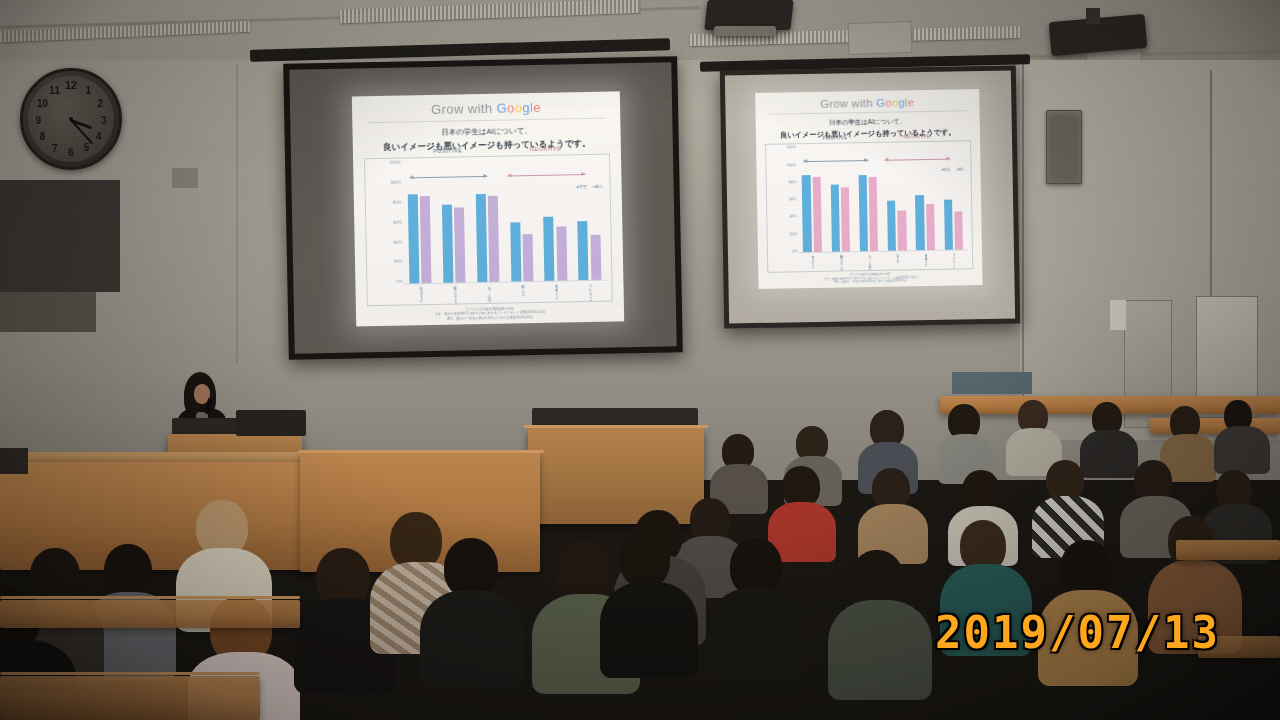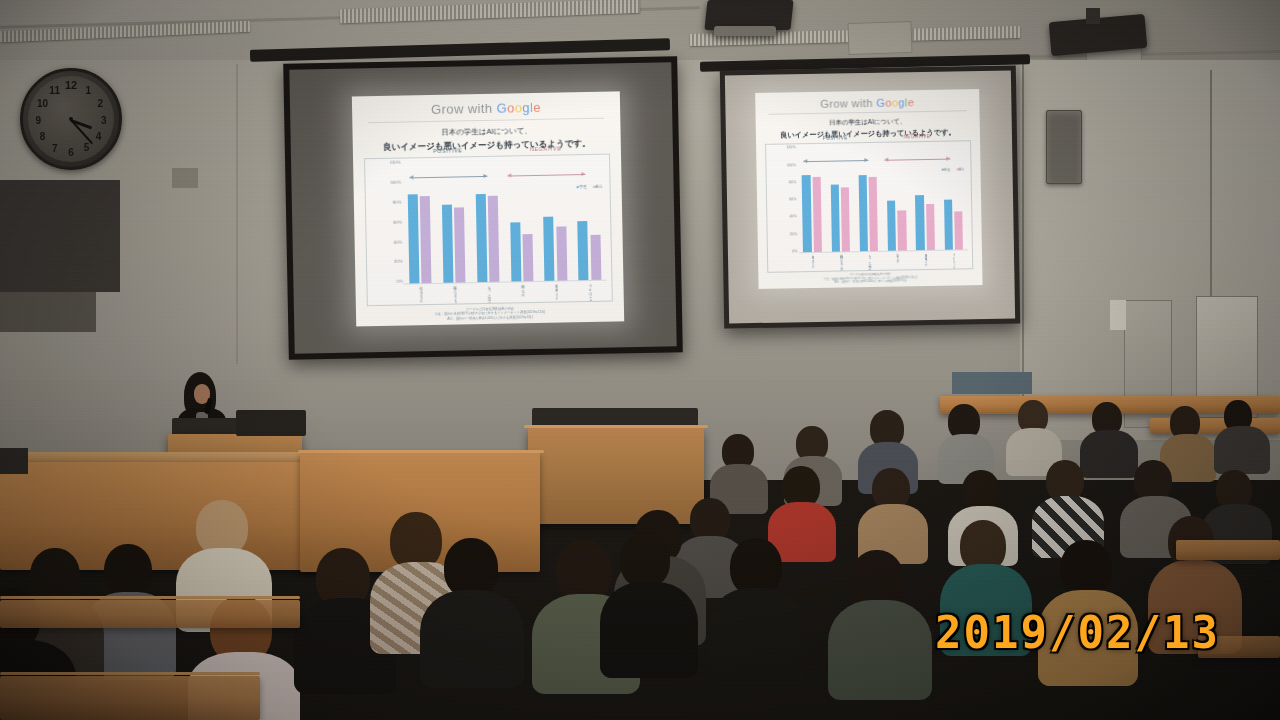--- a/index.html
+++ b/index.html
@@ -497,15 +497,15 @@
   <div class="desk" style="left:0px;top:600px;width:300px;height:28px;opacity:.9;"></div>
   <div class="desk-edge" style="left:0px;top:672px;width:260px;"></div>
   <div class="desk" style="left:0px;top:676px;width:260px;height:44px;opacity:.92;"></div>
   <div class="desk" style="left:1176px;top:540px;width:104px;height:20px;opacity:.9;"></div>
   <div class="desk" style="left:1198px;top:636px;width:82px;height:22px;opacity:.85;"></div>
 
   <div class="warm"></div>
   <div class="vignette"></div>
   <div class="grain"></div>
 
-  <div class="datestamp">2019/02/13</div>
+  <div class="datestamp">2019/07/13</div>
 
 </div>
 
 </body></html>

